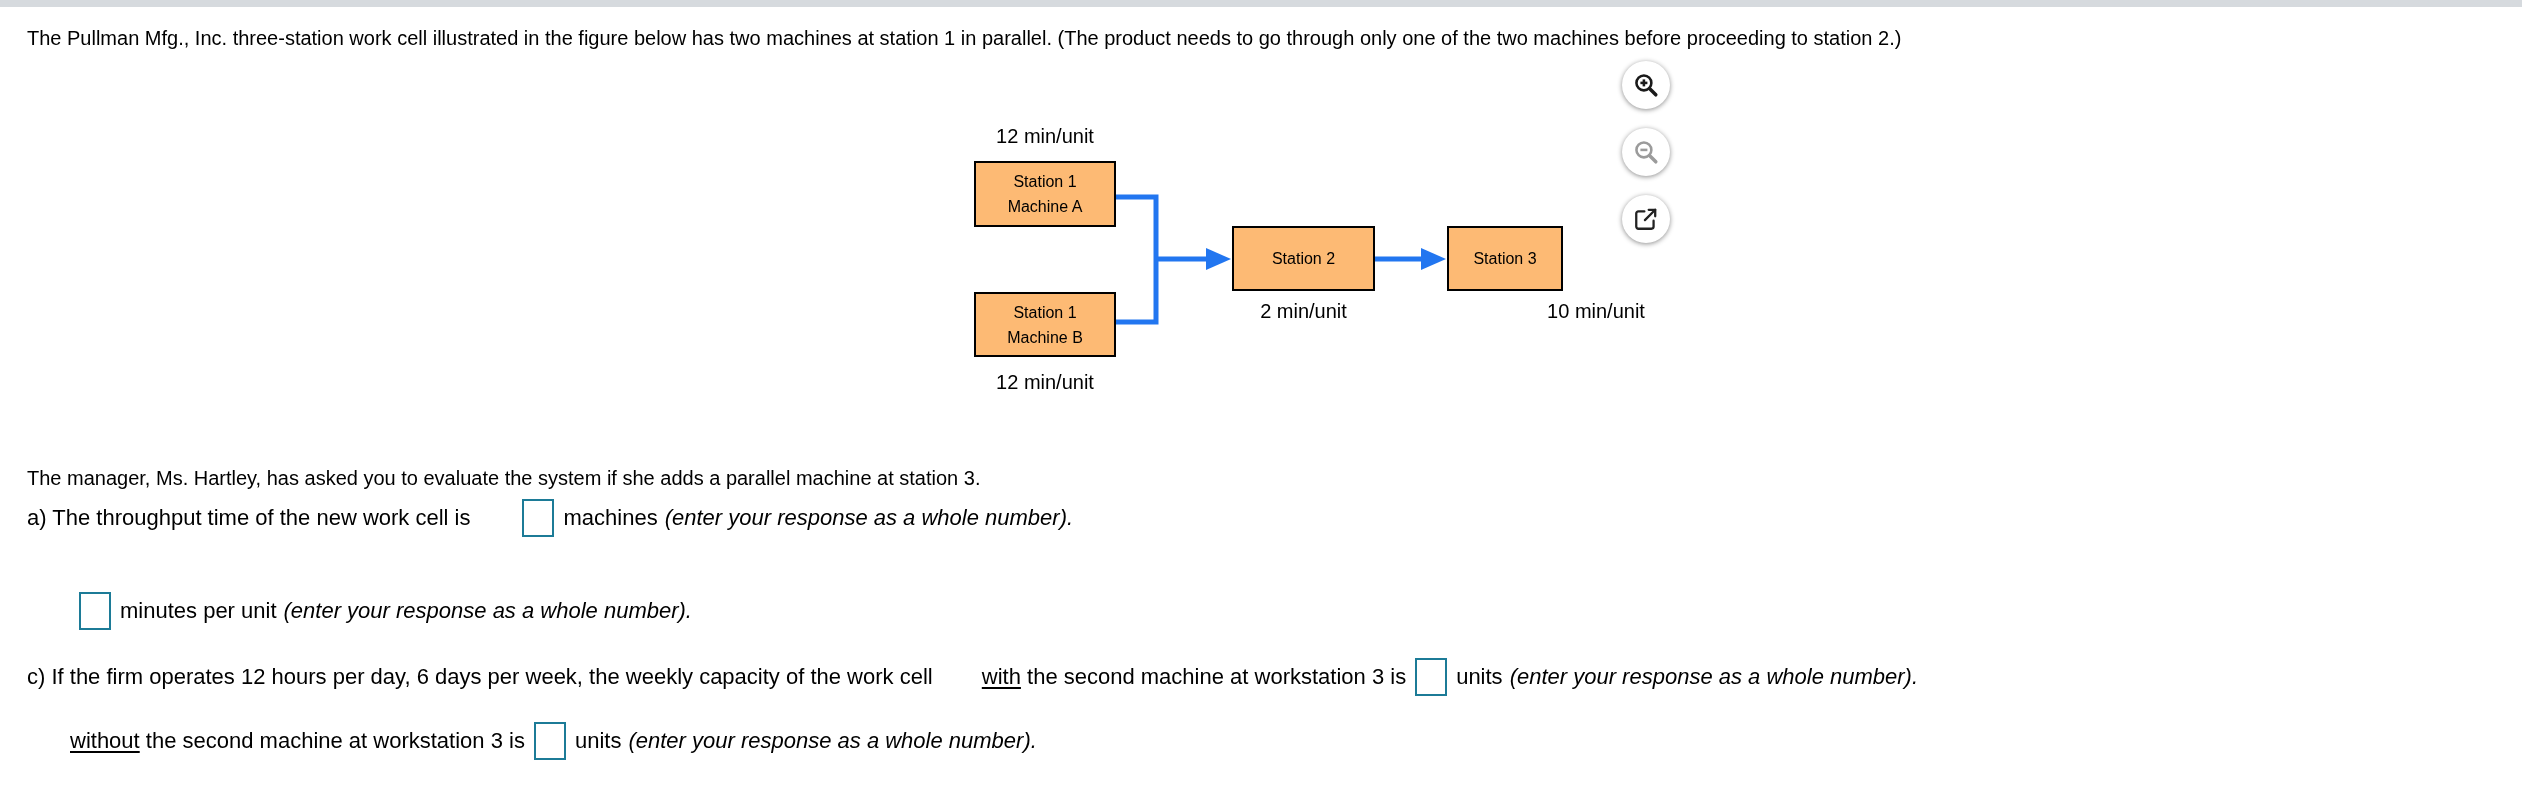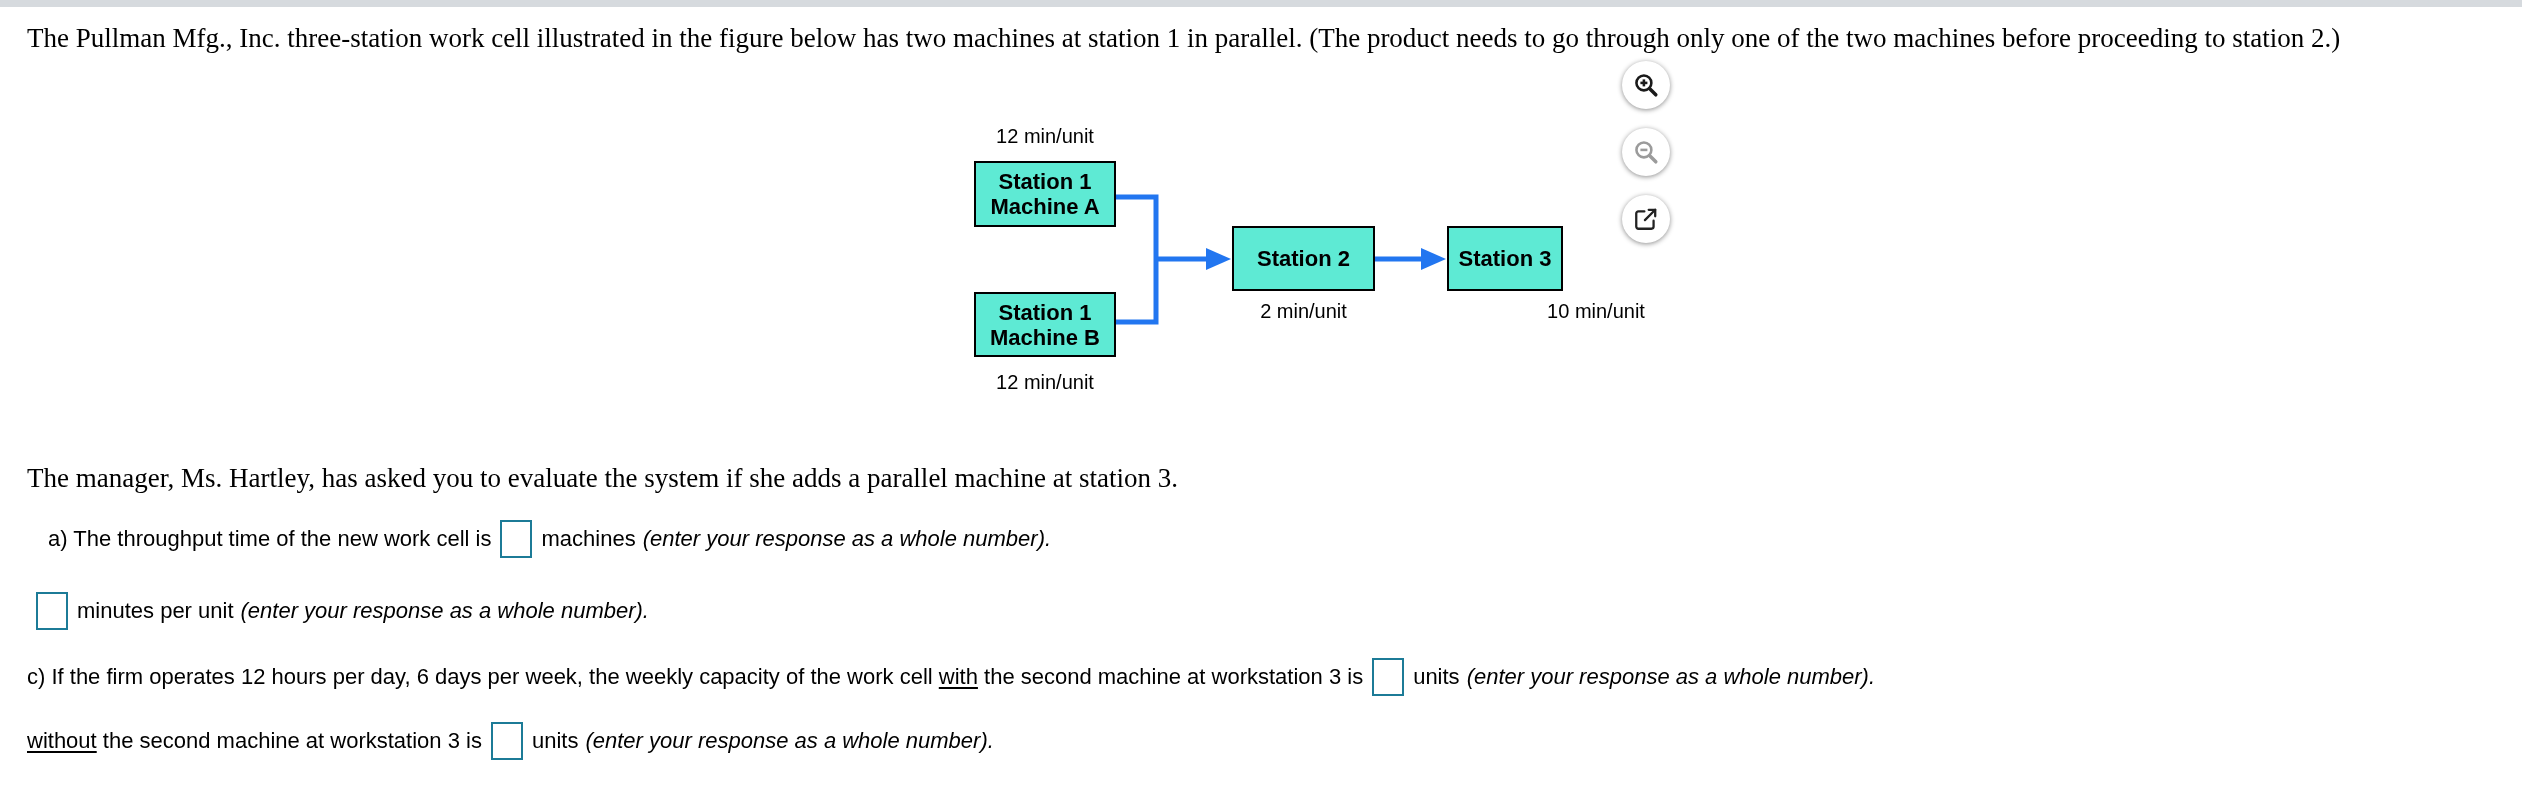--- a/index.html
+++ b/index.html
@@ -5,40 +5,40 @@
   :root{
     --flow-blue:#2276f0;
     --input-border:#1c7b97;
     --topbar:#d6dade;
   }
   *{box-sizing:border-box;margin:0;padding:0;}
   html,body{width:2522px;height:802px;background:#ffffff;overflow:hidden;
     font-family:"Liberation Sans", sans-serif;color:#000;}
   .abs{position:absolute;}
   .topbar{left:0;top:0;width:2522px;height:7px;background:var(--topbar);}
-  .textline{font-size:27px;line-height:26px;white-space:nowrap;font-family:Liberation Serif, serif;}
+  .textline{font-size:20px;line-height:26px;white-space:nowrap;}
   .intro{left:27px;top:25px;}
   .manager{left:27px;top:465px;}
 
   
-  .dbox{border:2px solid #000;background:#5eead4;display:flex;flex-direction:column;
-    align-items:center;justify-content:center;font-size:22px;line-height:25px;text-align:center;font-weight:bold;}
+  .dbox{border:2px solid #000;background:#fdba74;display:flex;flex-direction:column;
+    align-items:center;justify-content:center;font-size:16px;line-height:25px;text-align:center;}
   .dlabel{font-size:20px;text-align:center;white-space:nowrap;}
   svg.flow{left:0;top:0;pointer-events:none;}
   .flow .shaft{stroke:var(--flow-blue);stroke-width:5;fill:none;}
   .flow .head{fill:var(--flow-blue);stroke:none;}
 
   
   .qrow{display:flex;align-items:center;height:40px;font-size:22px;white-space:pre;}
   .qrow .seg{white-space:pre;}
-  .qrow .ul{text-decoration:underline;text-underline-offset:3px;}
+  .qrow .ul{text-decoration:underline;text-underline-offset:3px;margin-left:43px;}
   .qrow .note{font-style:italic;margin-left:7px;white-space:pre;}
   .answer-box{width:32px;height:38px;border:2px solid var(--input-border);
     background:#fff;margin:0 9px;border-radius:0;font-size:20px;text-align:center;outline:none;}
-  .q-a{left:27px;top:519px;margin-left:21px;} .q-b{left:27px;top:591px;}
+  .q-a{left:27px;top:498px;} .q-b{left:27px;top:591px;}
   .q-c{left:27px;top:657px;} .q-d{left:27px;top:721px;}
 
   
   .iconbtn{width:48px;height:48px;border-radius:50%;background:#fff;border:none;cursor:pointer;
     box-shadow:0 1px 5px rgba(0,0,0,0.45);display:flex;align-items:center;justify-content:center;padding:0;}
   .iconbtn svg{display:block;}
   .btn-zoom-in{left:1622px;top:61px;}
   .btn-zoom-out{left:1622px;top:128px;}
   .btn-open{left:1622px;top:195px;}
 </style>

